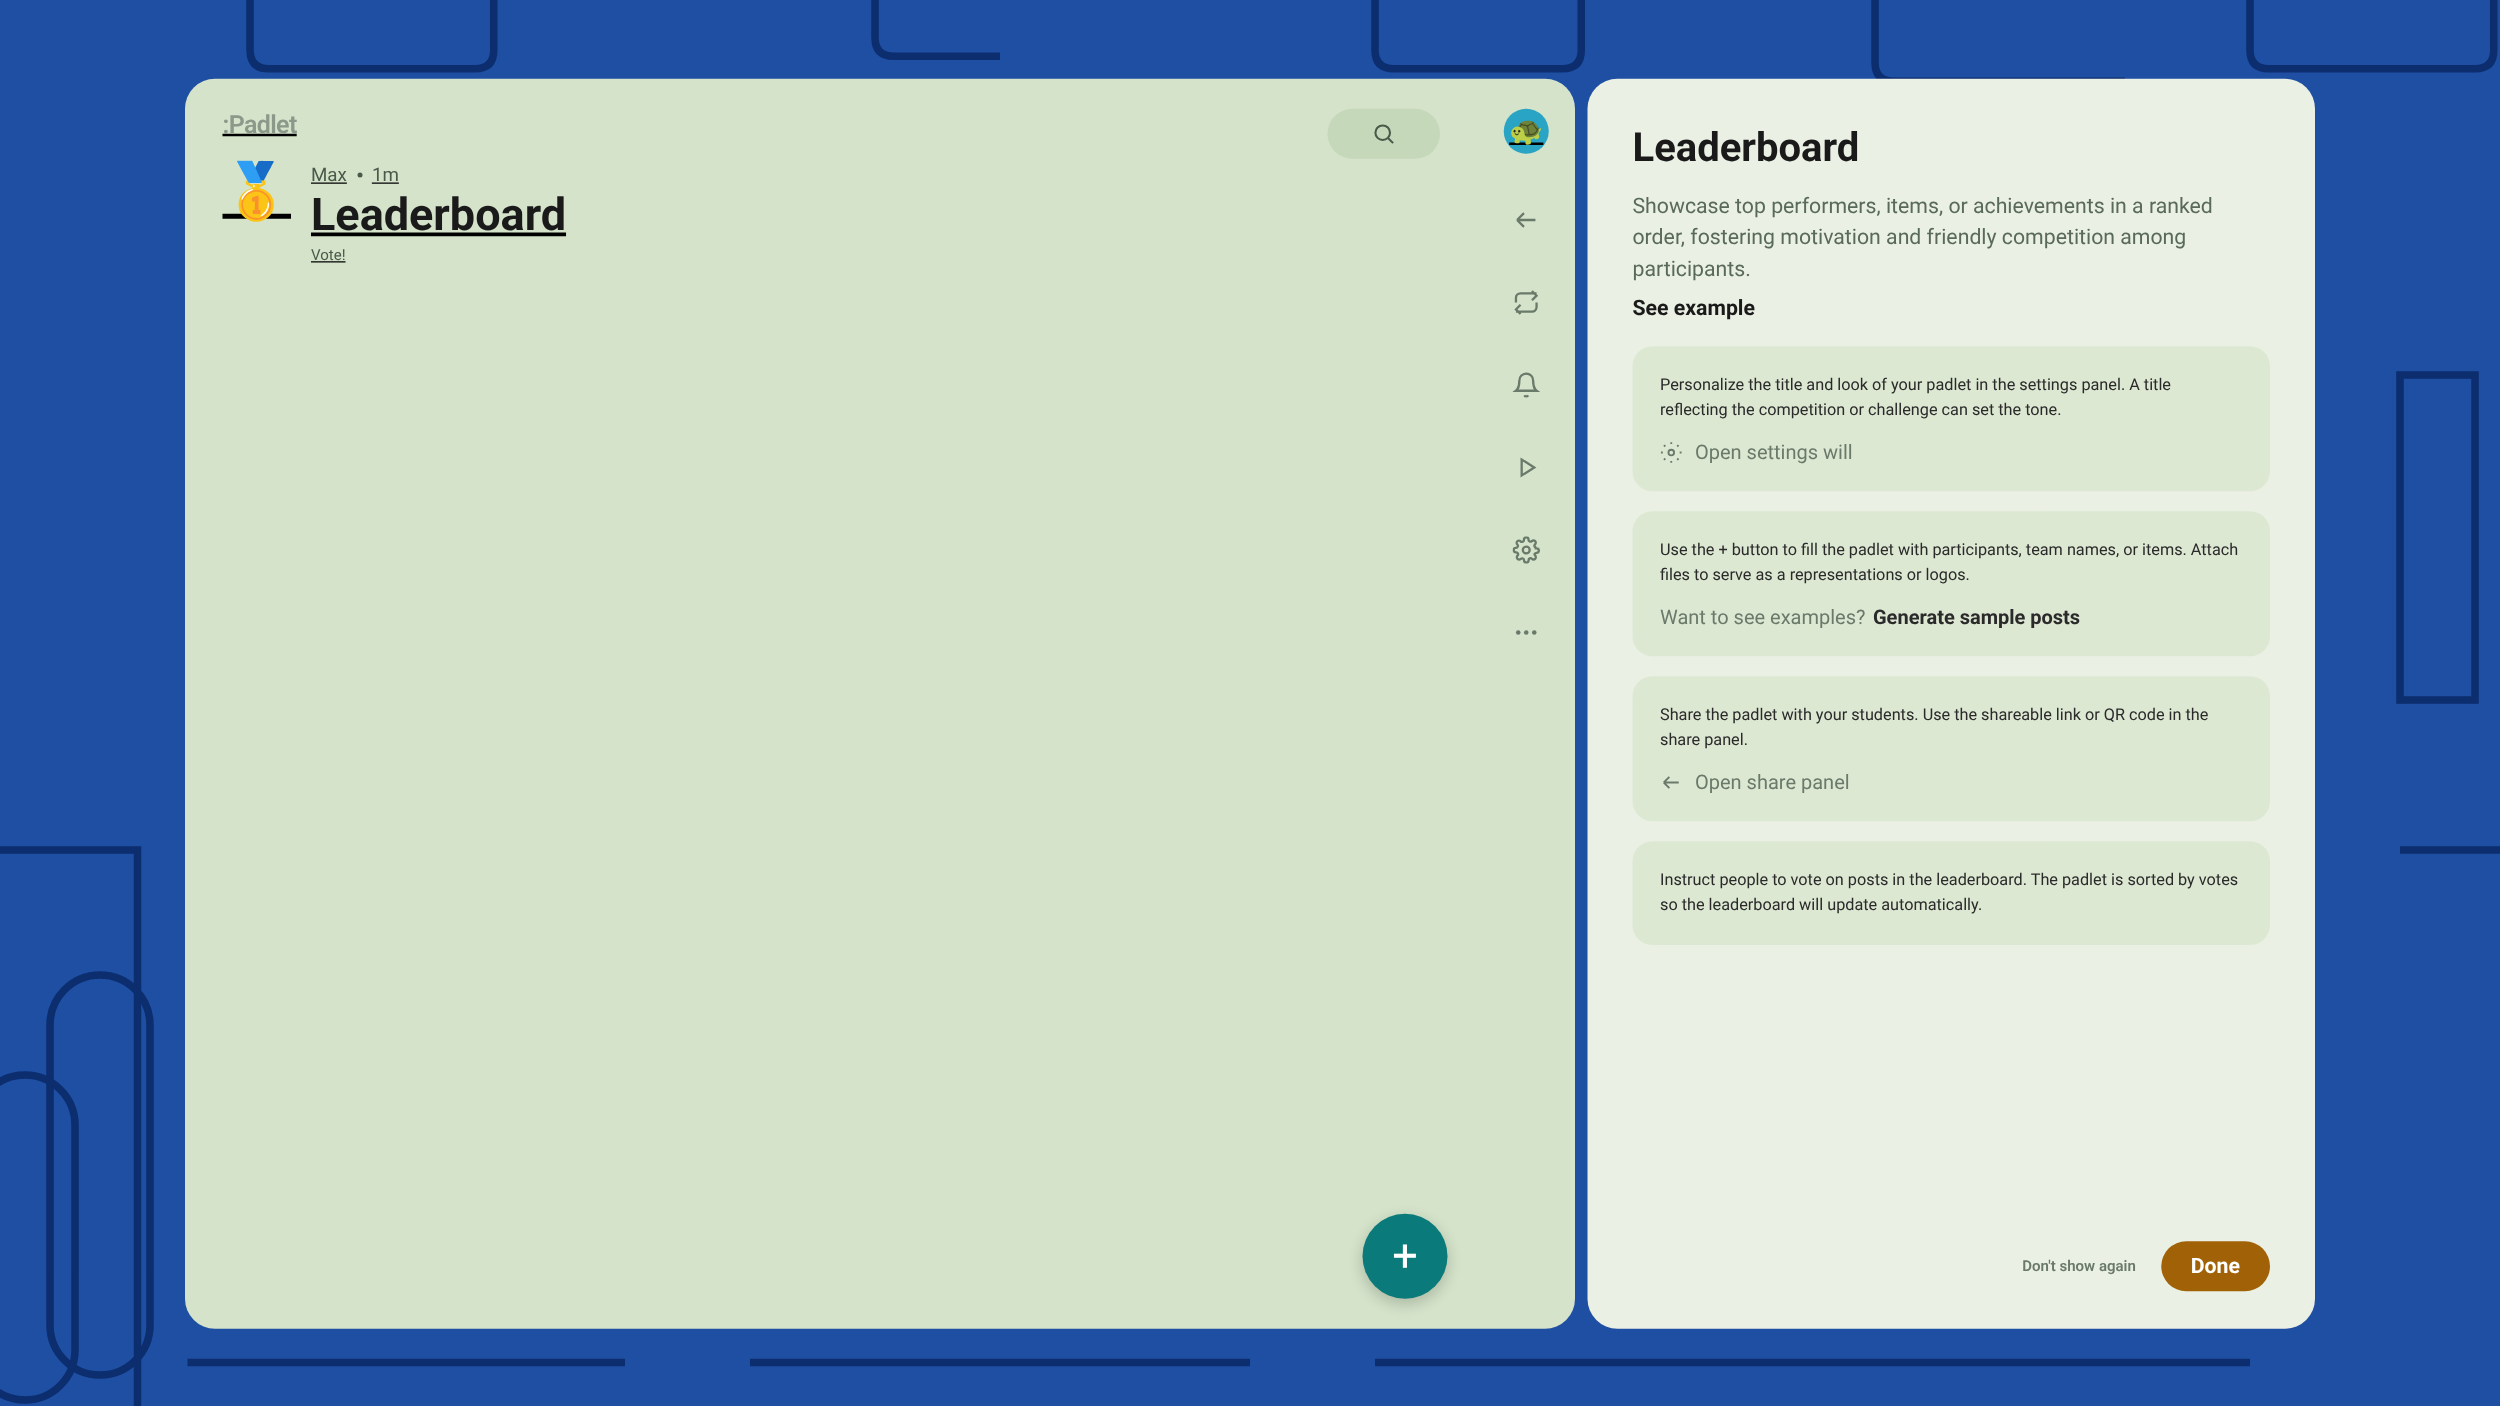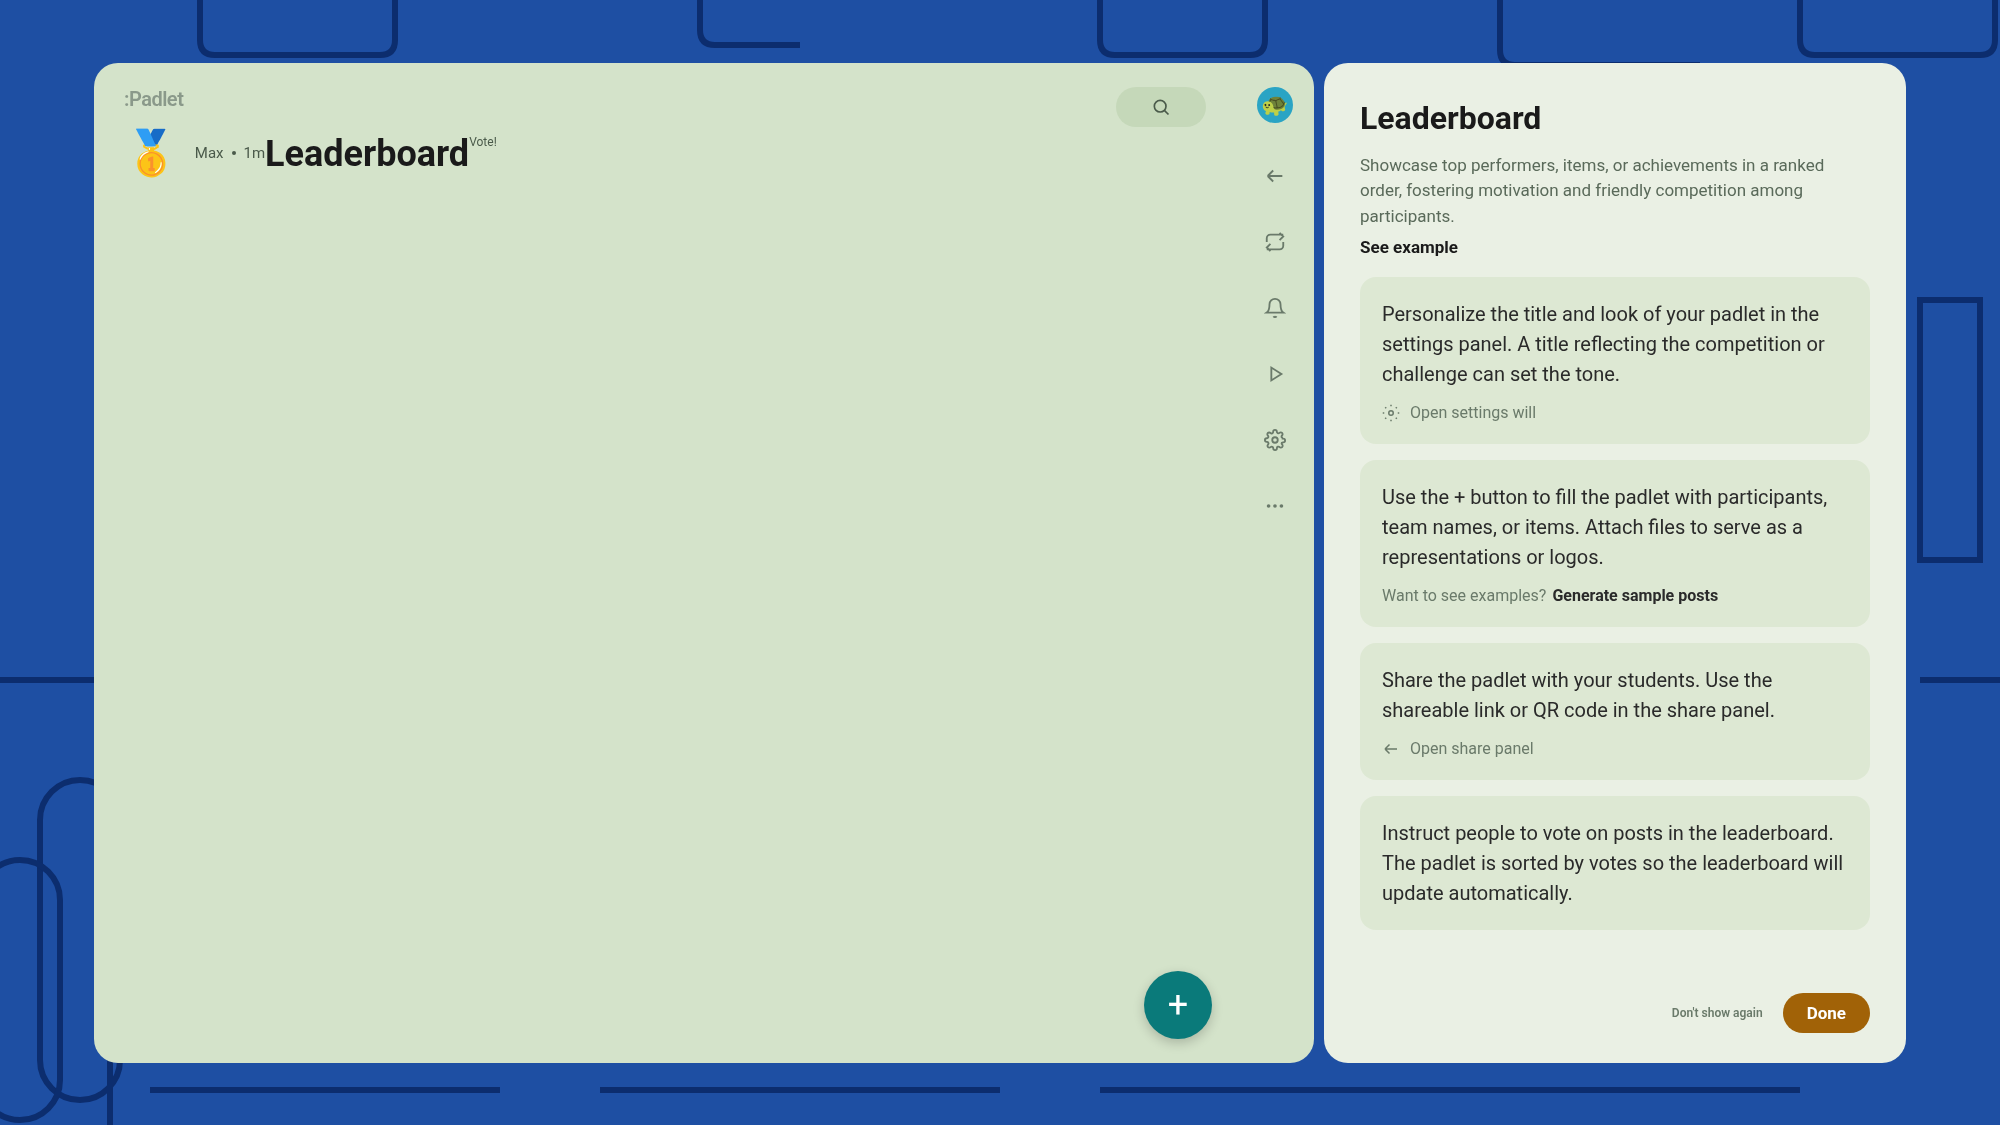--- a/index.html
+++ b/index.html
@@ -25,23 +25,24 @@
     }
     .app-container {
       display: flex;
       gap: 10px;
       z-index: 1;
       height: 1000px;
     }
     .main-board {
       background: #d4e3ca;
       border-radius: 24px;
-      width: 1220px;
+      width: 1112px;
       position: relative;
       display: flex;
+      text-decoration: underline;
     }
     .board-content {
       flex: 1;
       padding: 24px 30px;
       position: relative;
     }
     .logo {
       color: #8a998a;
       font-size: 20px;
       font-weight: 600;
@@ -52,21 +53,21 @@
       display: flex;
       align-items: flex-start;
       gap: 16px;
     }
     .medal-icon {
       font-size: 44px;
       line-height: 1;
     }
     .board-title-group {
       display: flex;
-      flex-direction: row;
+      flex-direction: column;
     }
     .board-meta {
       display: flex;
       align-items: center;
       gap: 8px;
       font-size: 15px;
       color: #4a5a4a;
     }
     .board-title {
       font-size: 36px;
@@ -162,21 +163,21 @@
       color: #1a1a1a;
       margin-bottom: 20px;
     }
     .tip-card {
       background: #dde8d3;
       border-radius: 16px;
       padding: 22px;
       margin-bottom: 16px;
     }
     .tip-text {
-      font-size: 20px;
+      font-size: 13px;
       color: #2a2a2a;
       line-height: 1.5;
       margin-bottom: 14px;
     }
     .tip-text:last-child {
       margin-bottom: 0;
     }
     .tip-action {
       display: flex;
       align-items: center;

